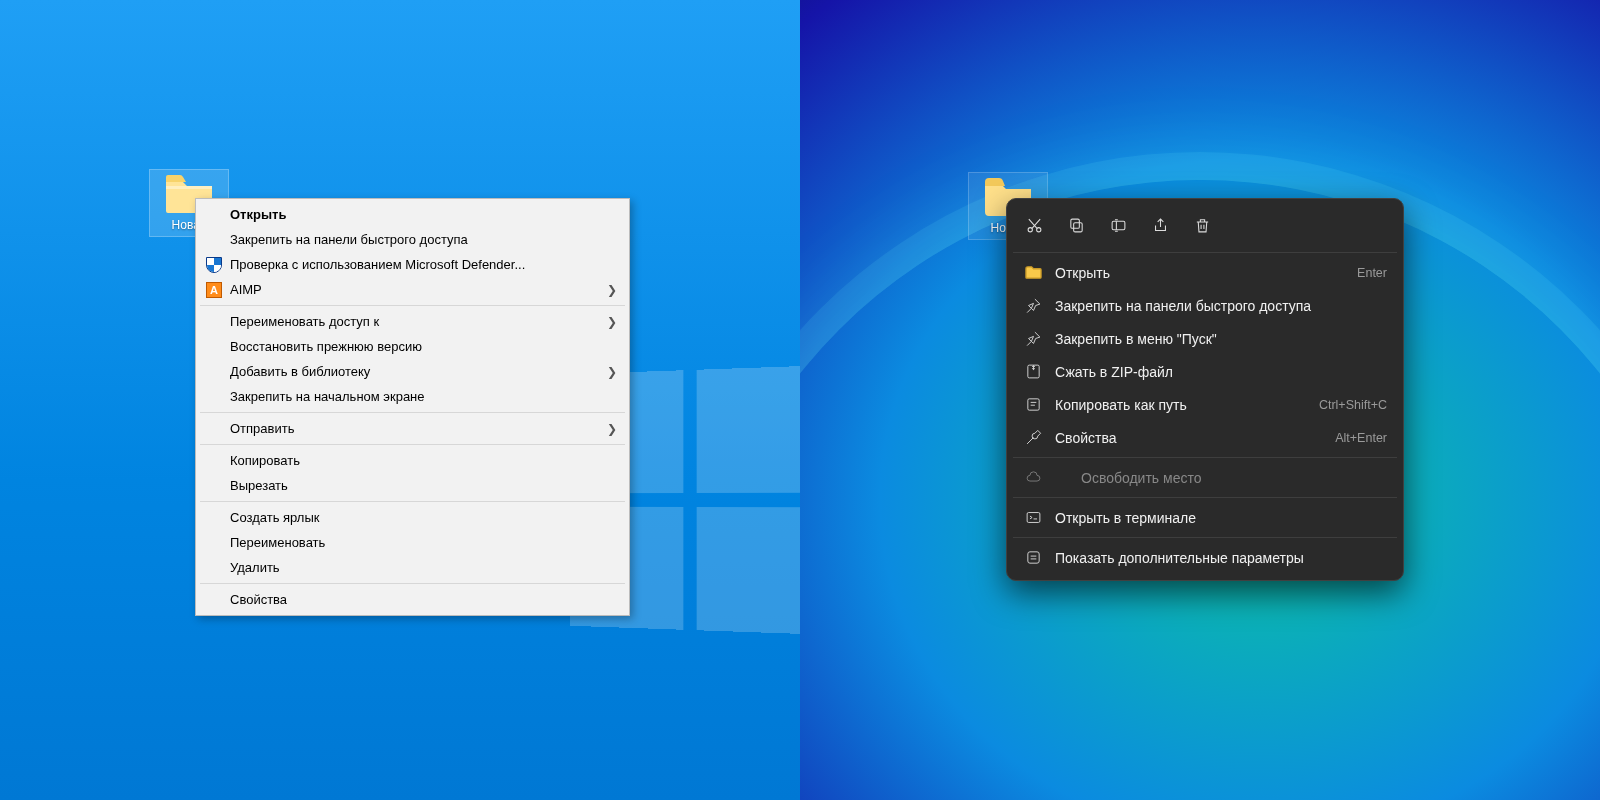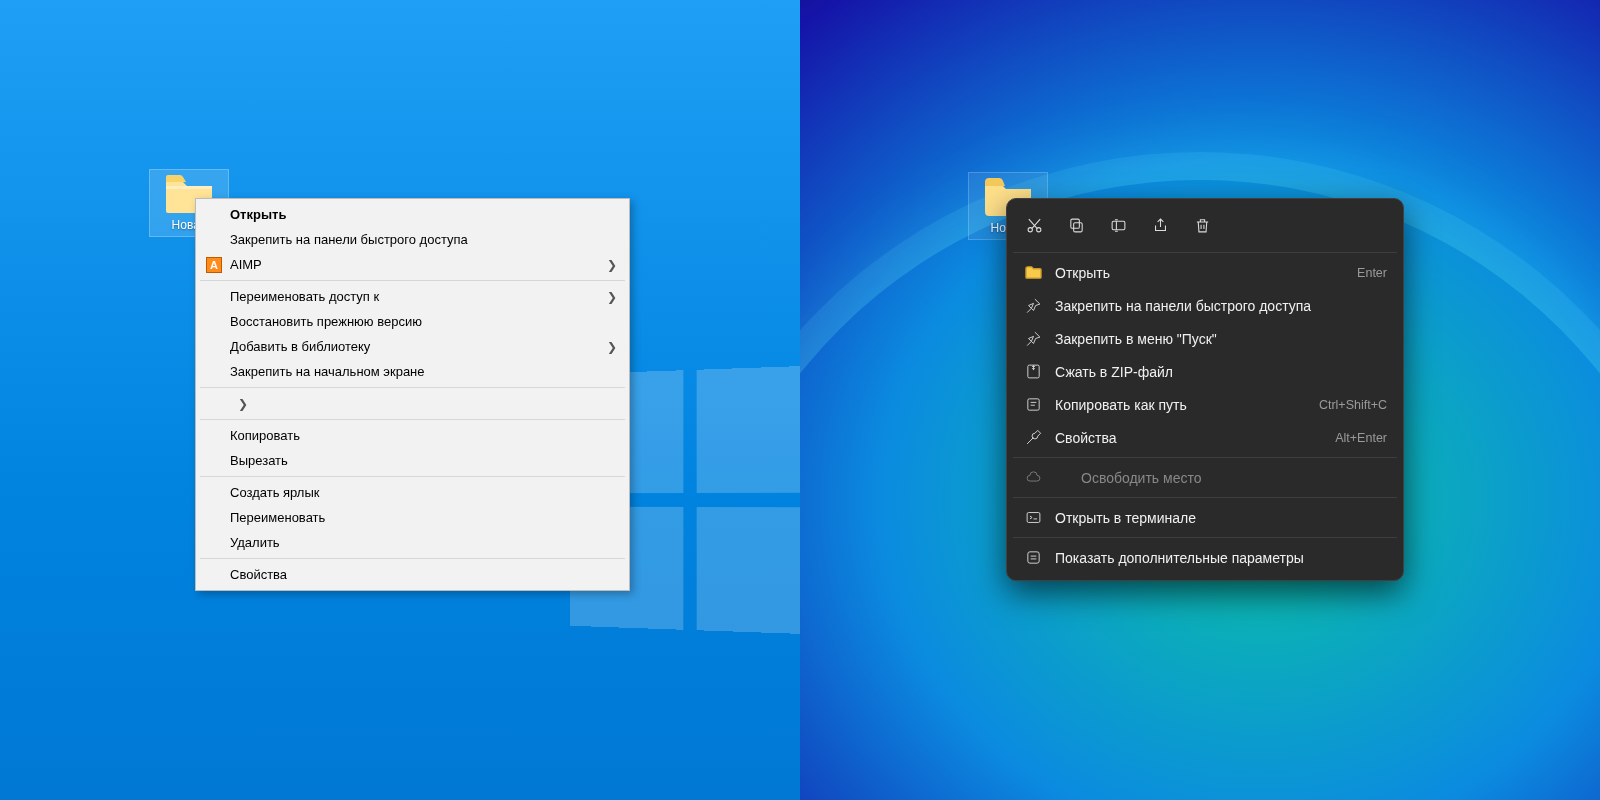--- a/index.html
+++ b/index.html
@@ -215,20 +215,32 @@
       <span class="menu10-label">Открыть</span>
       <span class="menu10-sub"></span>
     </div>
     <div class="menu10-item">
       <span class="menu10-icon"></span>
       <span class="menu10-label">Закрепить на панели быстрого доступа</span>
       <span class="menu10-sub"></span>
     </div>
     <div class="menu10-item">
       <span class="menu10-icon">
+        <span class="defender-shield">
+            <span></span>
+            <span></span>
+            <span></span>
+            <span></span>
+          </span>
+      </span>
+      <span class="menu10-label">Проверка с использованием Microsoft Defender...</span>
+      <span class="menu10-sub"></span>
+    </div>
+    <div class="menu10-item">
+      <span class="menu10-icon">
           <span class="aimp-icon">A</span>
         </span>
       <span class="menu10-label">AIMP</span>
       <span class="menu10-sub">❯</span>
     </div>
 
     <div class="menu10-sep"></div>
 
     <div class="menu10-item">
       <span class="menu10-icon"></span>
@@ -248,20 +260,21 @@
     <div class="menu10-item">
       <span class="menu10-icon"></span>
       <span class="menu10-label">Закрепить на начальном экране</span>
       <span class="menu10-sub"></span>
     </div>
 
     <div class="menu10-sep"></div>
 
     <div class="menu10-item">
       <span class="menu10-icon"></span>
+      <span class="menu10-label">Отправить</span>
       <span class="menu10-sub">❯</span>
     </div>
 
     <div class="menu10-sep"></div>
 
     <div class="menu10-item">
       <span class="menu10-icon"></span>
       <span class="menu10-label">Копировать</span>
       <span class="menu10-sub"></span>
     </div>

